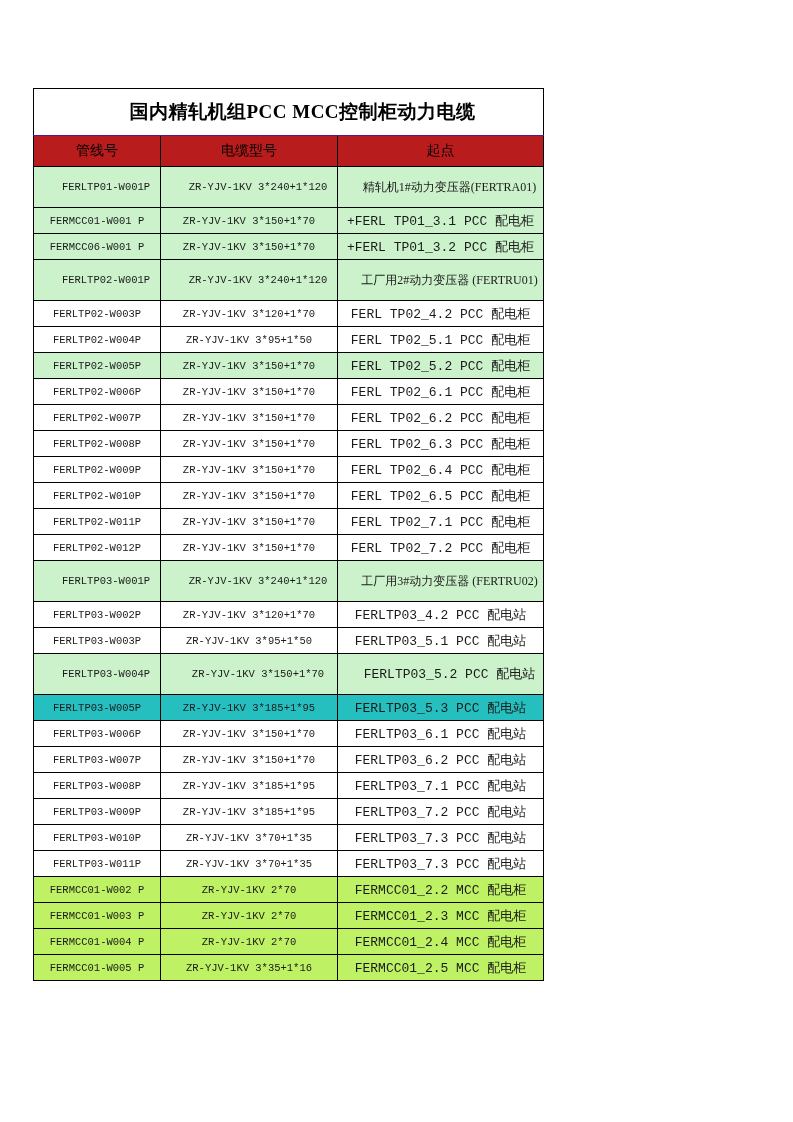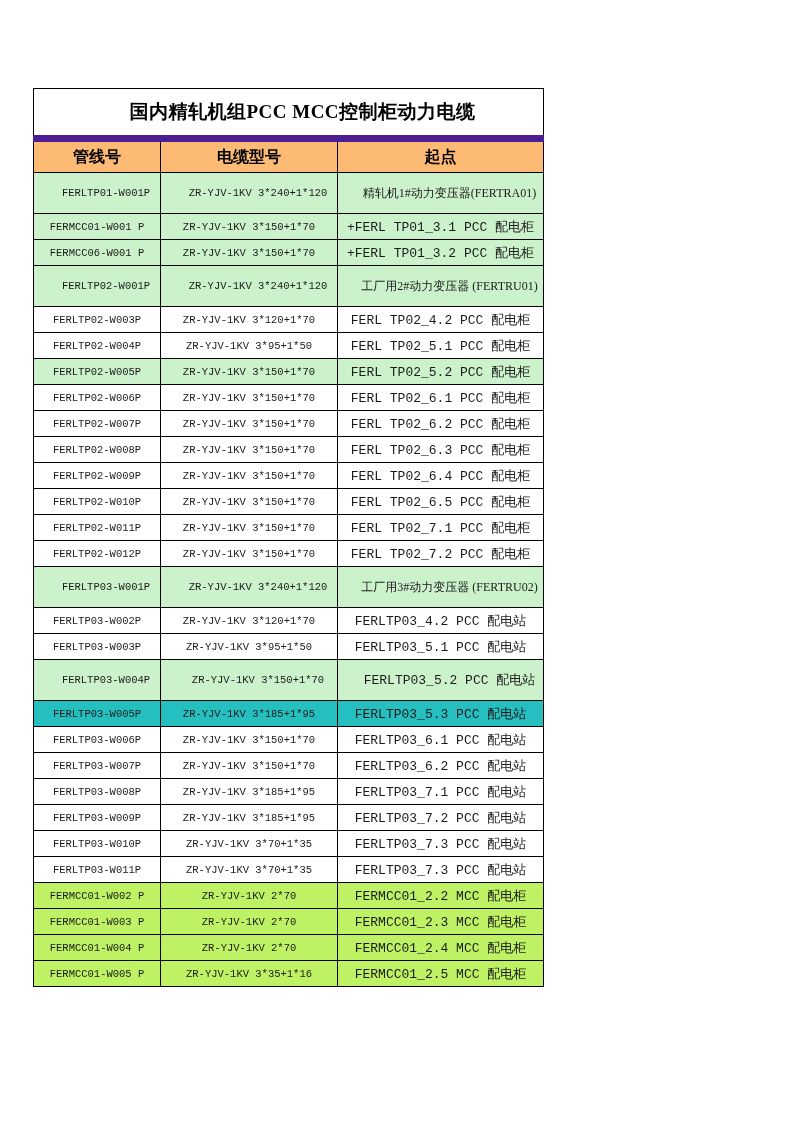--- a/index.html
+++ b/index.html
@@ -42,45 +42,45 @@
     font-size: 11px;
     color: #1a1a1a;
     padding: 0 2px;
     white-space: nowrap;
     overflow: hidden;
   }
 
   
   tr.title-row td {
     height: 46px;
-    border-bottom: 7px solid #4c1d95;
+    border-bottom: 1px solid #4c1d95;
     font-family: "Liberation Serif", "DejaVu Serif", serif;
     font-size: 19px;
     font-weight: bold;
     letter-spacing: 0.5px;
     text-align: center;
     color: #000000;
     position: relative;
     overflow: visible;
   }
   tr.title-row td .title-text {
     display: block;
     position: relative;
     left: 14px;
     white-space: nowrap;
   }
 
   
   tr.header-row td {
     height: 30px;
     font-family: "Liberation Serif", "DejaVu Serif", serif;
-    font-size: 16px;
-    font-weight: bold;
+    font-size: 14px;
+    font-weight: normal;
     color: #000000;
-    background: #fdba74;
+    background: #b91c1c;
   }
 
   
   tr.data-row td { height: 25px; }
   tr.data-row.tall td { height: 40px; padding-left: 20px; }
 
   tr.data-row td.col-a,
   tr.data-row td.col-b {
     font-family: "Liberation Mono", "DejaVu Sans Mono", monospace;
     font-size: 10.5px;

